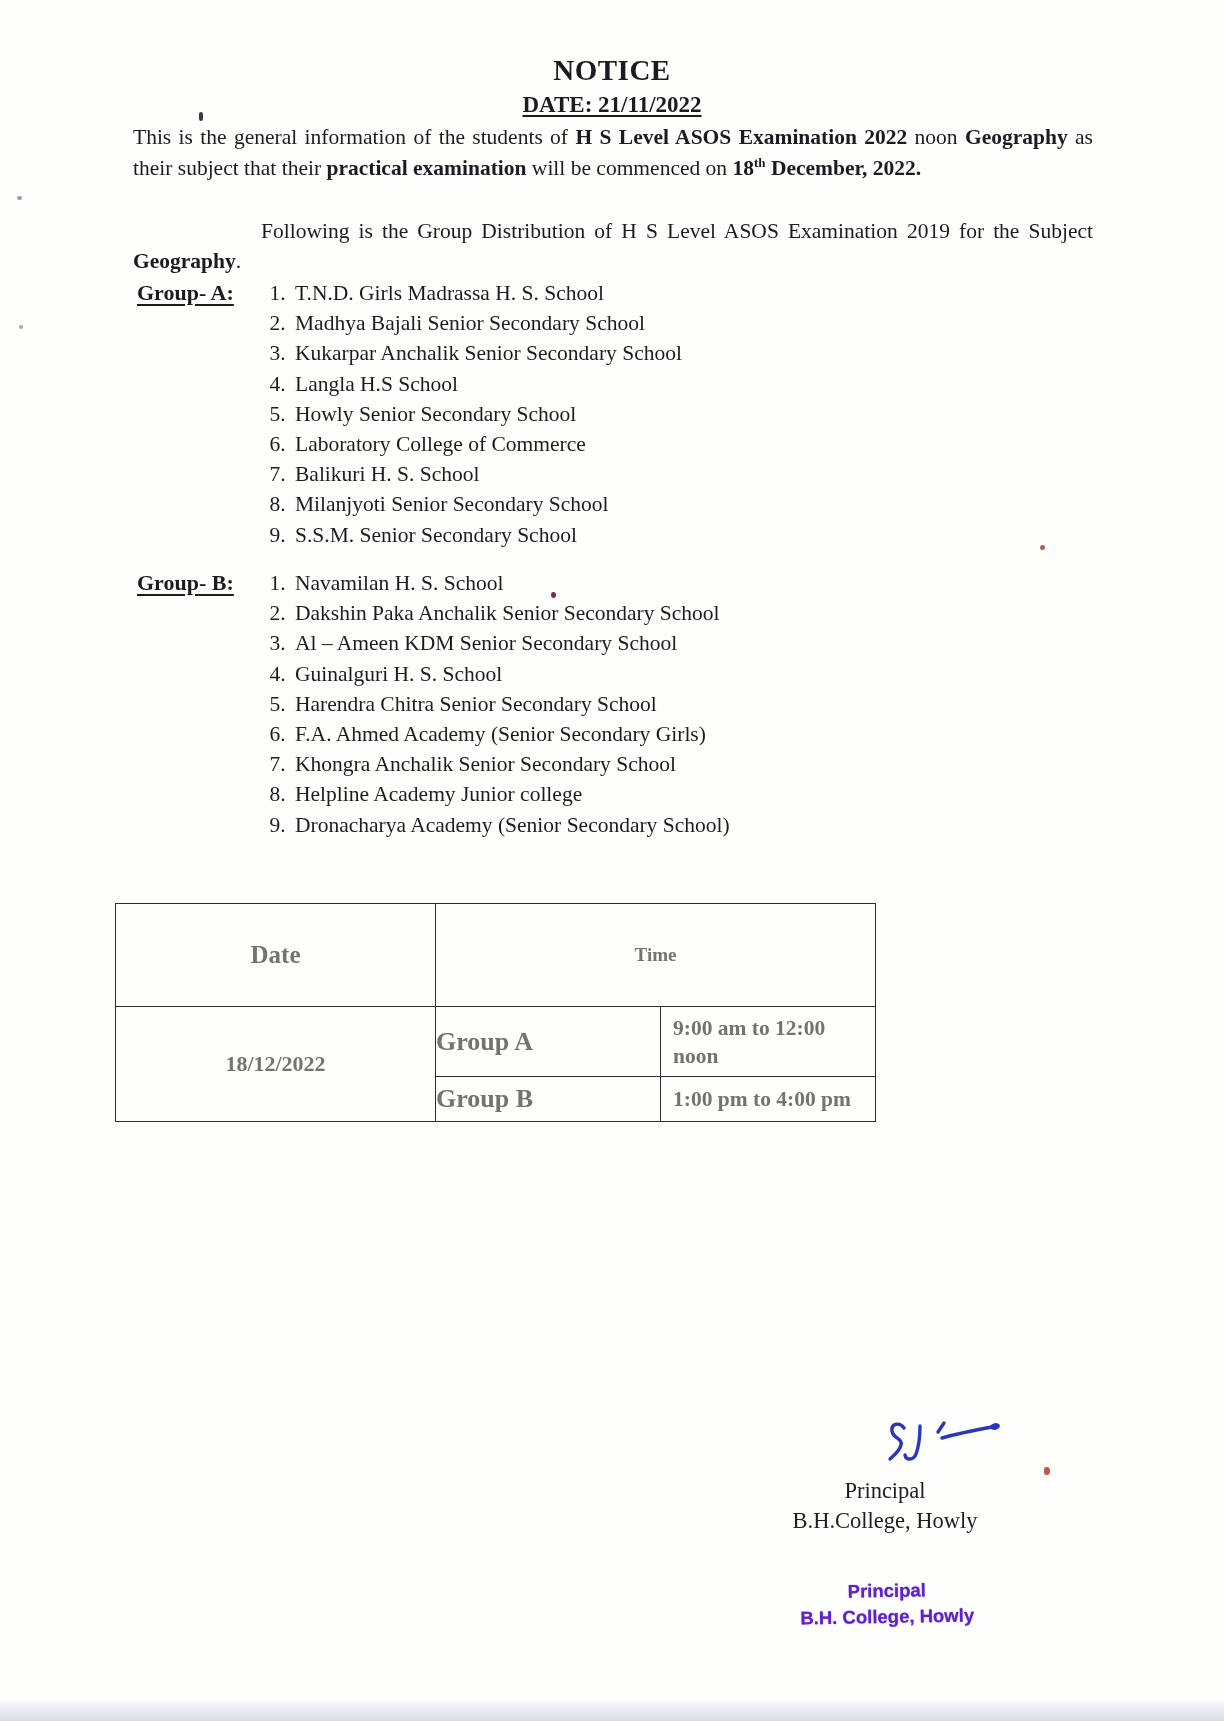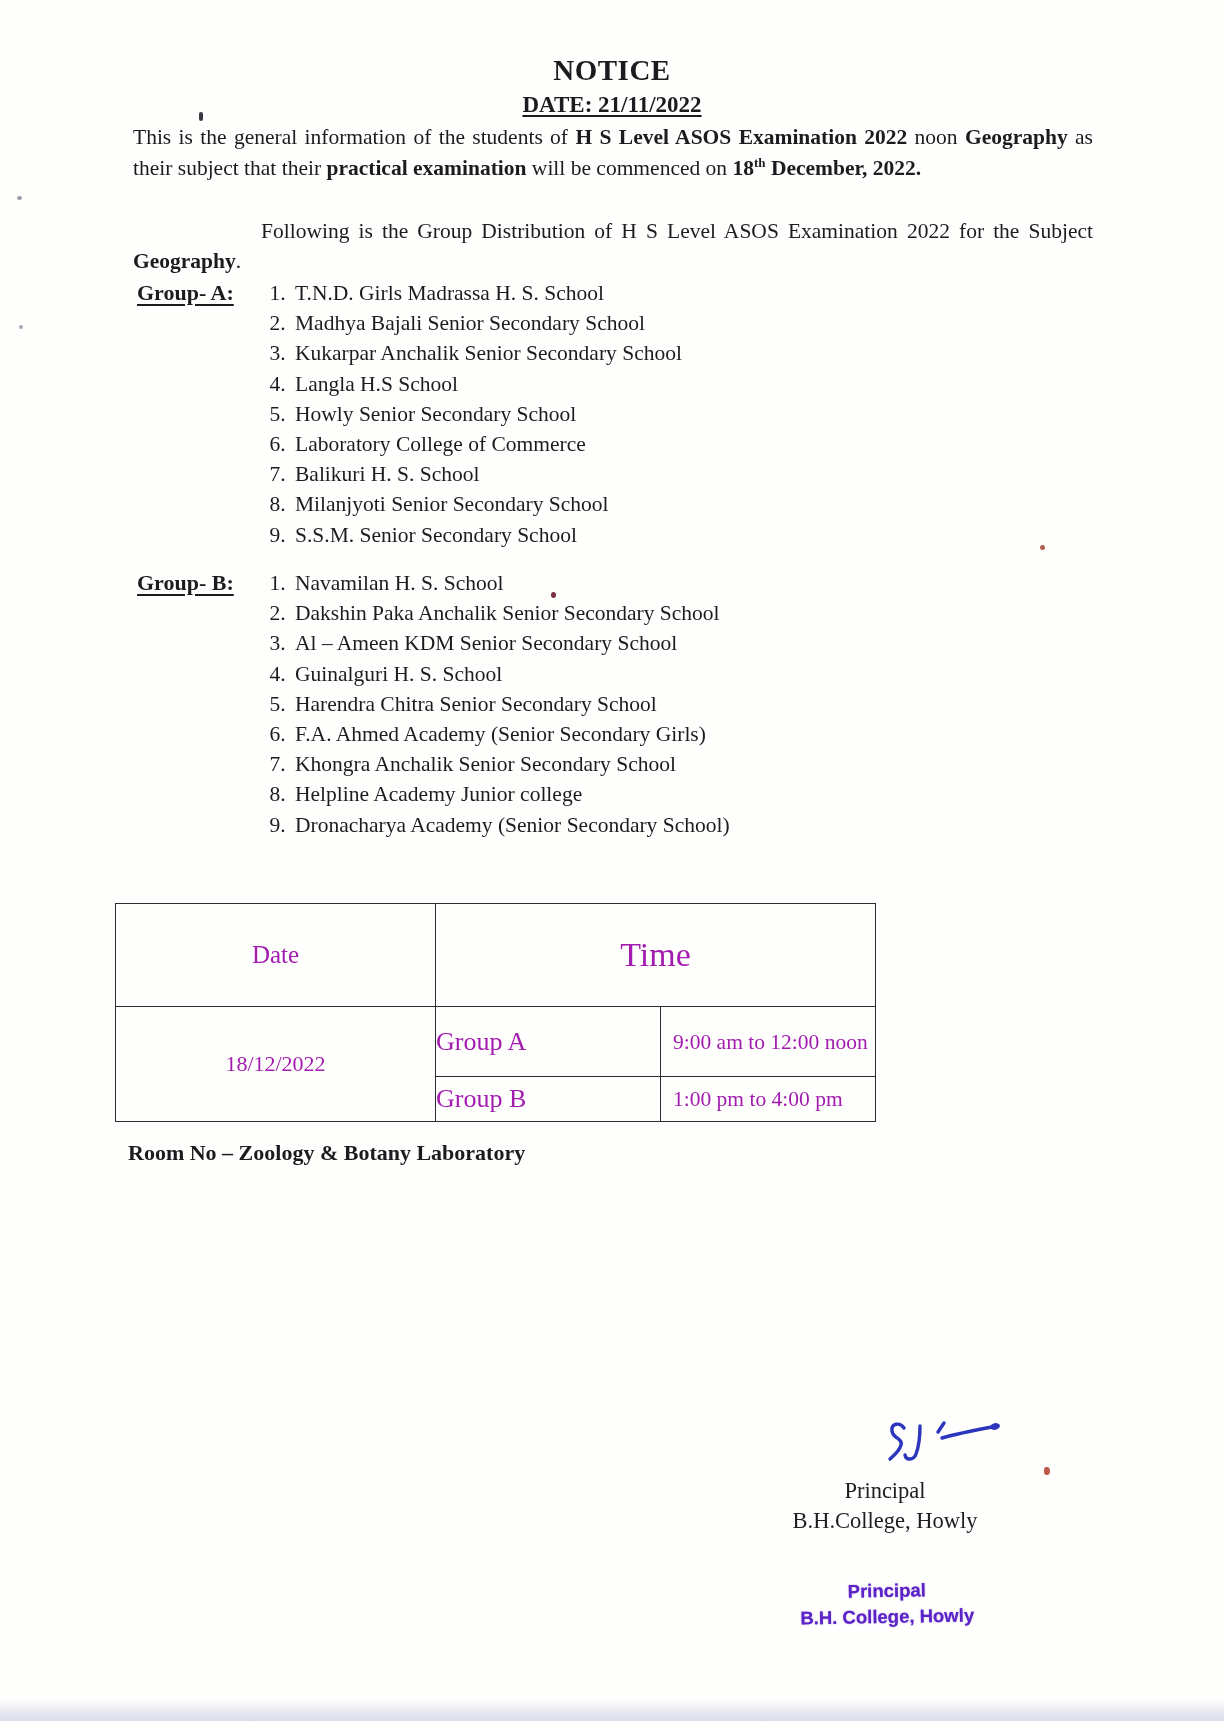--- a/index.html
+++ b/index.html
@@ -52,25 +52,25 @@
     padding-left: 4px;
   }
 
   table.schedule {
     position: absolute; top: 903px; left: 115px;
     border-collapse: collapse;
     table-layout: fixed;
   }
   table.schedule td, table.schedule th {
     border: 1.6px solid #2c2c30;
-    font-weight: normal; color: #a21caf;
+    font-weight: bold; color: #737373;
     vertical-align: middle;
   }
   th.h-date { width: 320px; height: 103px; font-size: 25px; text-align: center; }
-  th.h-time { width: 440px; font-size: 34px; }
+  th.h-time { width: 440px; font-size: 19px; }
   td.c-date { width: 320px; font-size: 22px; text-align: center; }
   td.c-group { width: 225px; font-size: 26px; text-align: left; }
   td.c-time  { width: 215px; font-size: 21.5px; text-align: left; padding: 4px 6px 4px 12px; line-height: 28px; }
   tr.row-a td { height: 70px; }
   tr.row-b td { height: 45px; }
 
   .room-note {
     position: absolute; top: 1140px; left: 128px;
     font-size: 22px; font-weight: bold;
   }
@@ -115,21 +115,21 @@
   <div class="title">
     <span>NOTICE</span>
   </div>
 
   <div class="dateline">
     <span>DATE: 21/11/2022</span>
   </div>
 
   <div class="intro"><span>This is the general information of the students of </span><b>H S Level ASOS Examination 2022</b><span> noon </span><b>Geography</b><span> as their subject that their </span><b>practical examination</b><span> will be commenced on </span><b><span>18</span><sup>th</sup><span> December, 2022.</span></b></div>
 
-  <div class="following"><span>Following is the Group Distribution of H S Level ASOS Examination 2022 for the Subject </span><b>Geography</b><span>.</span></div>
+  <div class="following"><span>Following is the Group Distribution of H S Level ASOS Examination 2019 for the Subject </span><b>Geography</b><span>.</span></div>
 
   <div class="group-row a">
     <div class="group-label">Group- A:</div>
     <ol class="school-list">
       <li>T.N.D. Girls Madrassa H. S. School</li>
       <li>Madhya Bajali Senior Secondary School</li>
       <li>Kukarpar Anchalik Senior Secondary School</li>
       <li>Langla H.S School</li>
       <li>Howly Senior Secondary School</li>
       <li>Laboratory College of Commerce</li>
@@ -165,21 +165,20 @@
       <td class="c-group">Group A</td>
       <td class="c-time">9:00 am to 12:00 noon</td>
     </tr>
     <tr class="row-b">
       <td class="c-group">Group B</td>
       <td class="c-time">1:00 pm to 4:00 pm</td>
     </tr>
   </tbody>
     </table>
 
-  <div class="room-note">Room No – Zoology &amp; Botany Laboratory</div>
 
 
   <div class="sig-block">
     <svg class="sig-ink" width="150" height="56" viewBox="0 0 150 56">
       <g fill="none" stroke="#2b36bd" stroke-width="3.4" stroke-linecap="round" stroke-linejoin="round">
         <path d="M28,10 C24,4 15,5 16,13 C17,21 27,20 25,27 C23,34 17,38 14,41"></path>
         <path d="M44,8 C44,16 43,28 40,36 C38,42 30,43 29,37"></path>
         <path d="M62,14 L68,5"></path>
         <path d="M66,20 C80,16 100,12 116,9"></path>
       </g>

